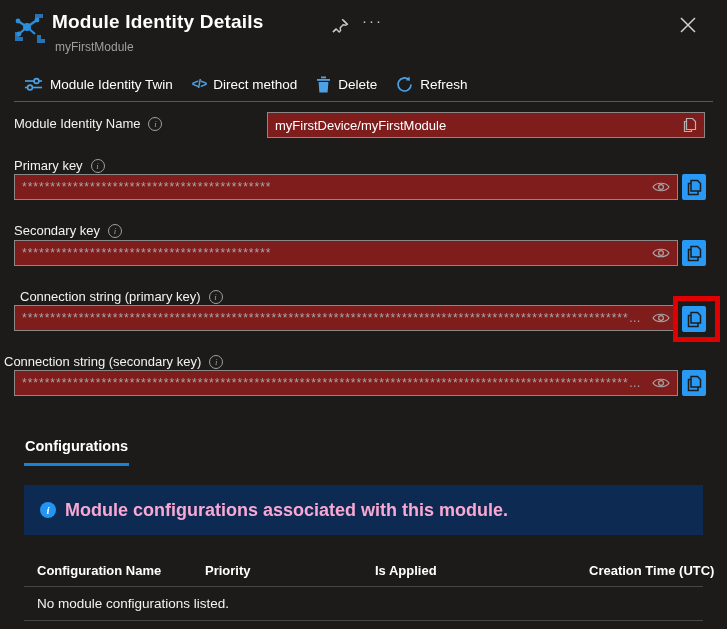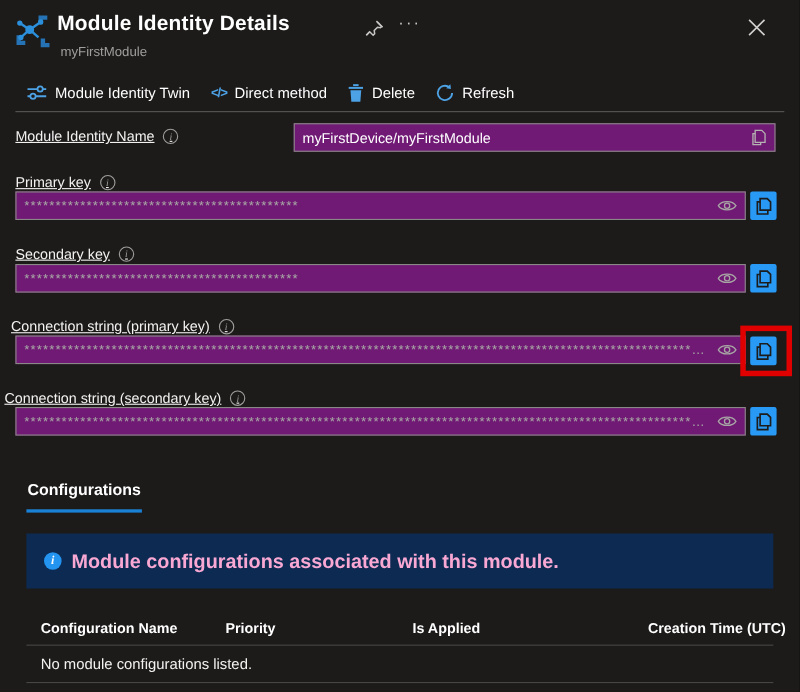--- a/index.html
+++ b/index.html
@@ -17,28 +17,28 @@
   .pin-btn { left:332px; top:17px; width:18px; height:18px; }
   .more-btn { left:362px; top:12px; font-size:15px; letter-spacing:2px; color:#c8c6c4; }
   .close-btn { left:679px; top:16px; width:18px; height:18px; }
   
   .toolbar { position:absolute; left:24px; top:71px; height:26px; display:flex; align-items:center; gap:19px; }
   .cmd { display:flex; align-items:center; gap:7px; background:none; border:none; cursor:pointer; color:#ffffff; font-size:13.5px; font-family:inherit; }
   .cmd svg, .cmd .glyph { flex:0 0 auto; }
   .glyph { color:#4da2e5; font-weight:700; font-size:12px; letter-spacing:-1px; }
   .tb-divider { position:absolute; left:14px; top:101px; width:699px; border-top:1px solid #5a5856; }
   
-  .f-label { position:absolute; font-size:13px; color:#f3f2f1; display:flex; align-items:center; gap:8px;text-decoration:underline; }
+  .f-label { position:absolute; font-size:13px; color:#f3f2f1; display:flex; align-items:center; gap:8px; }
   .info-i {
     display:inline-flex; align-items:center; justify-content:center;
     width:14px; height:14px; border:1px solid #a19f9d; border-radius:50%;
     color:#a19f9d; font-size:9px; font-style:italic; font-family:"Liberation Serif",serif; cursor:default;
   }
   .textbox {
-    position:absolute; height:26px; background:#701a75; border:1px solid #8a8886;
+    position:absolute; height:26px; background:#7f1d1d; border:1px solid #8a8886;
     display:flex; align-items:center; padding:0 7px; gap:6px;
   }
   .textbox .val { flex:1; font-size:13px; color:#ffffff; white-space:nowrap; overflow:hidden; }
   .textbox .mask { flex:1; font-size:12px; color:#a8a6a4; letter-spacing:1px; white-space:nowrap; overflow:hidden; text-overflow:ellipsis; }
   .inline-ic { background:none; border:none; padding:0; cursor:pointer; display:flex; align-items:center; }
   .copy-blue {
     position:absolute; width:24px; height:26px; background:#2899f5; border:none; border-radius:2px;
     display:flex; align-items:center; justify-content:center; cursor:pointer;
   }
   .red-box { position:absolute; left:673px; top:296px; width:47px; height:46px; border:5px solid #e00000; }
@@ -190,21 +190,21 @@
   </div>
   <button class="copy-blue" style="left:682px; top:240px;">
     <svg width="15" height="17" viewBox="0 0 15 17">
       <g stroke="#1c1c1c" stroke-width="1.5" fill="none">
         <path d="M4 1.5h6.5l3 3V12H4z"></path>
         <path d="M4 4.5H1.5v11H11V12"></path>
       </g>
     </svg>
   </button>
 
-  <div class="f-label" style="left:10px; top:289px;justify-content:flex-end;">
+  <div class="f-label" style="left:20px; top:289px;justify-content:flex-end;">
     <span>Connection string (primary key)</span>
     <span class="info-i">i</span>
   </div>
   <div class="textbox" style="left:14px; top:305px; width:664px;">
     <span class="mask">********************************************************************************************************************************************</span>
     <button class="inline-ic">
       <svg width="18" height="12" viewBox="0 0 18 12">
         <path d="M1 6C4 1 14 1 17 6C14 11 4 11 1 6z" stroke="#a8a6a4" stroke-width="1.2" fill="none"></path>
         <circle cx="9" cy="6" r="2.4" stroke="#a8a6a4" stroke-width="1.2" fill="none"></circle>
       </svg>

